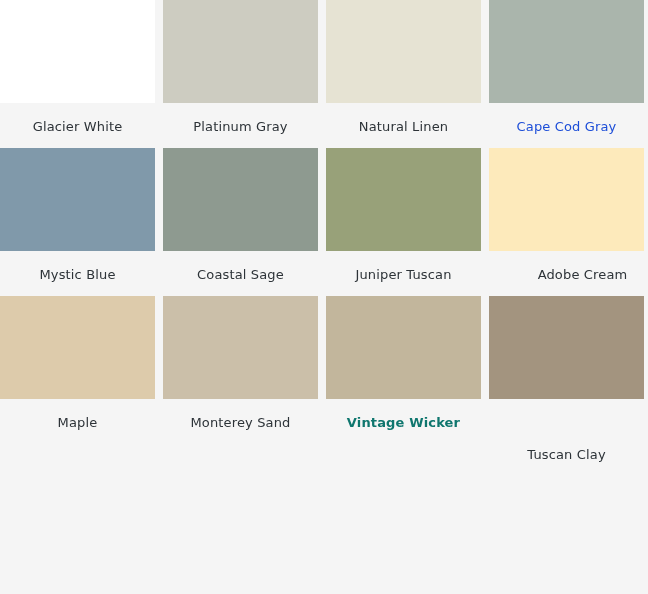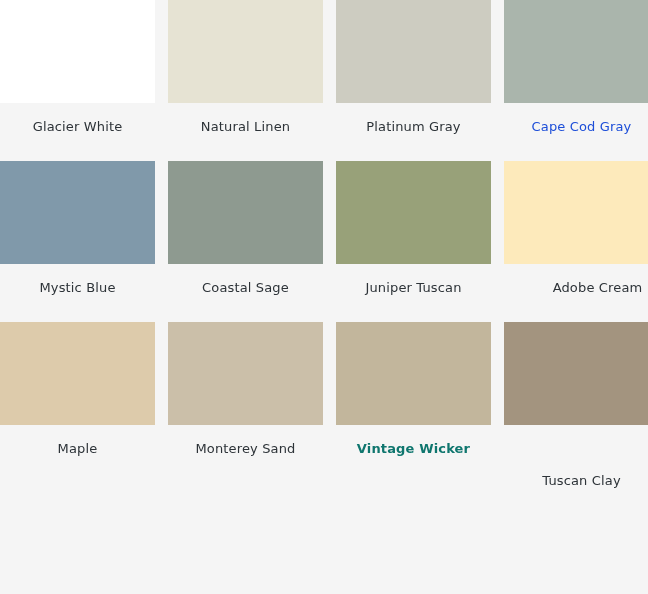--- a/index.html
+++ b/index.html
@@ -45,32 +45,32 @@
     color: #2d3338;
     letter-spacing: 0.15px;
     text-align: center;
     line-height: 1.2;
     padding-top: 2px;
   }
 </style>
 </head>
 <body style="background: rgb(245, 245, 245);">
 
-<div id="swatch-grid" style="grid-template-columns: repeat(4, 155px); gap: 13px;">
+<div id="swatch-grid" style="grid-template-columns: repeat(4, 155px);">
     <div class="swatch-cell">
       <div class="swatch-chip" title="Glacier White" style="background: rgb(255, 255, 255);"></div>
       <div class="swatch-label" style="color: rgb(45, 51, 56);">Glacier White</div>
     </div>
     <div class="swatch-cell">
+      <div class="swatch-chip" title="Platinum Gray" style="background: rgb(205, 204, 193);"></div>
+      <div class="swatch-label" style="color: rgb(45, 51, 56);">Platinum Gray</div>
+    </div>
+    <div class="swatch-cell">
       <div class="swatch-chip" title="Natural Linen" style="background: rgb(230, 227, 211);"></div>
       <div class="swatch-label" style="color: rgb(45, 51, 56);">Natural Linen</div>
-    </div>
-    <div class="swatch-cell">
-      <div class="swatch-chip" title="Platinum Gray" style="background: rgb(205, 204, 193);"></div>
-      <div class="swatch-label" style="color: rgb(45, 51, 56);">Platinum Gray</div>
     </div>
     <div class="swatch-cell">
       <div class="swatch-chip" title="Cape Cod Gray" style="background: rgb(170, 181, 172);"></div>
       <div class="swatch-label" style="color: #1d4ed8;">Cape Cod Gray</div>
     </div>
     <div class="swatch-cell">
       <div class="swatch-chip" title="Mystic Blue" style="background: rgb(128, 153, 170);"></div>
       <div class="swatch-label" style="color: rgb(45, 51, 56);">Mystic Blue</div>
     </div>
     <div class="swatch-cell">

